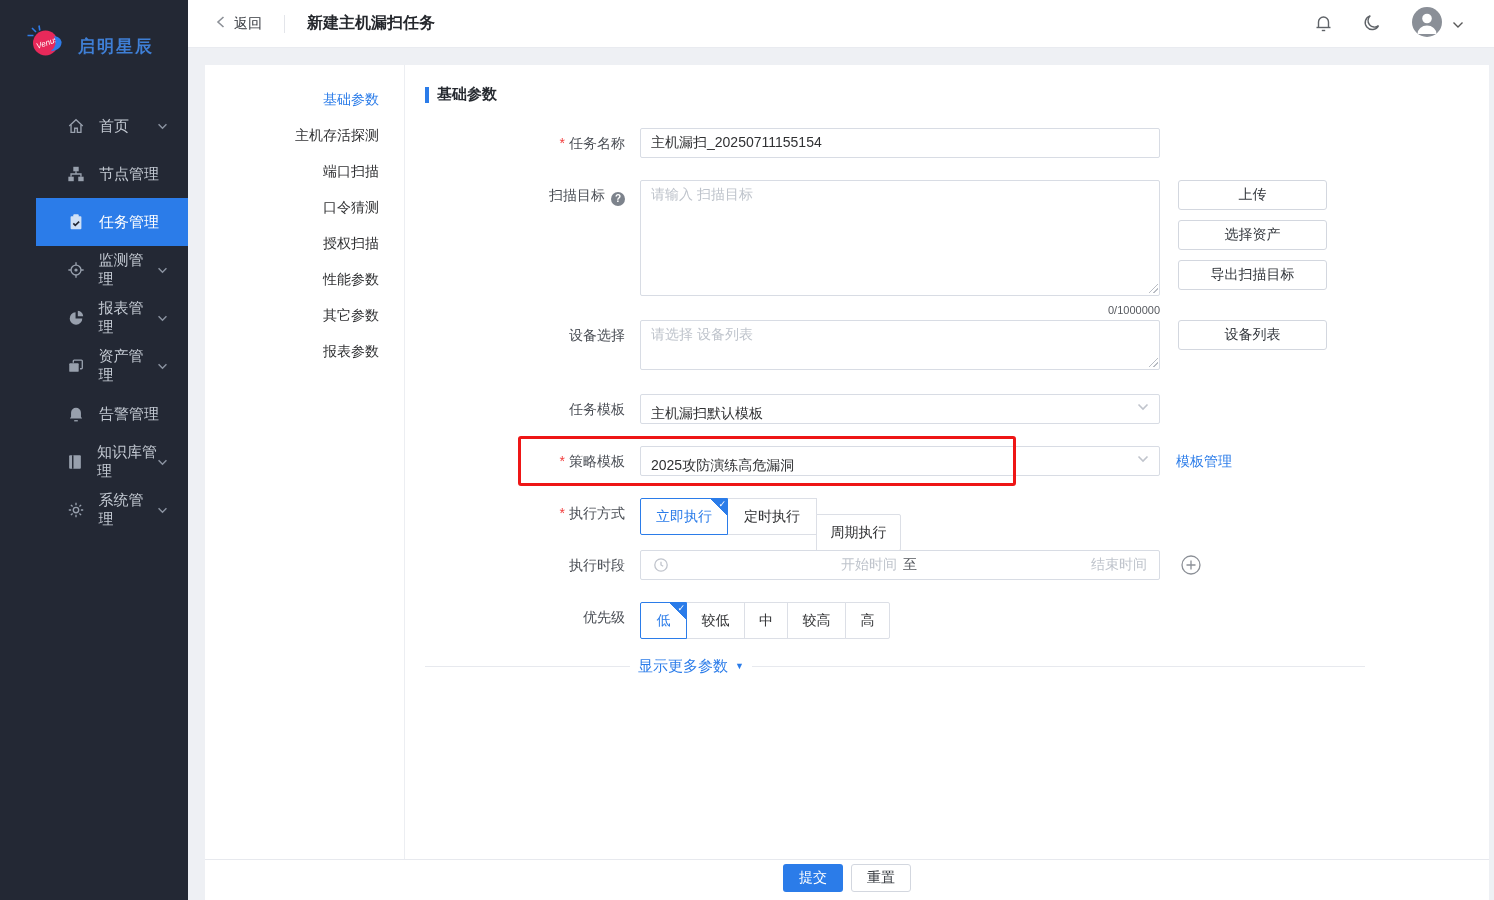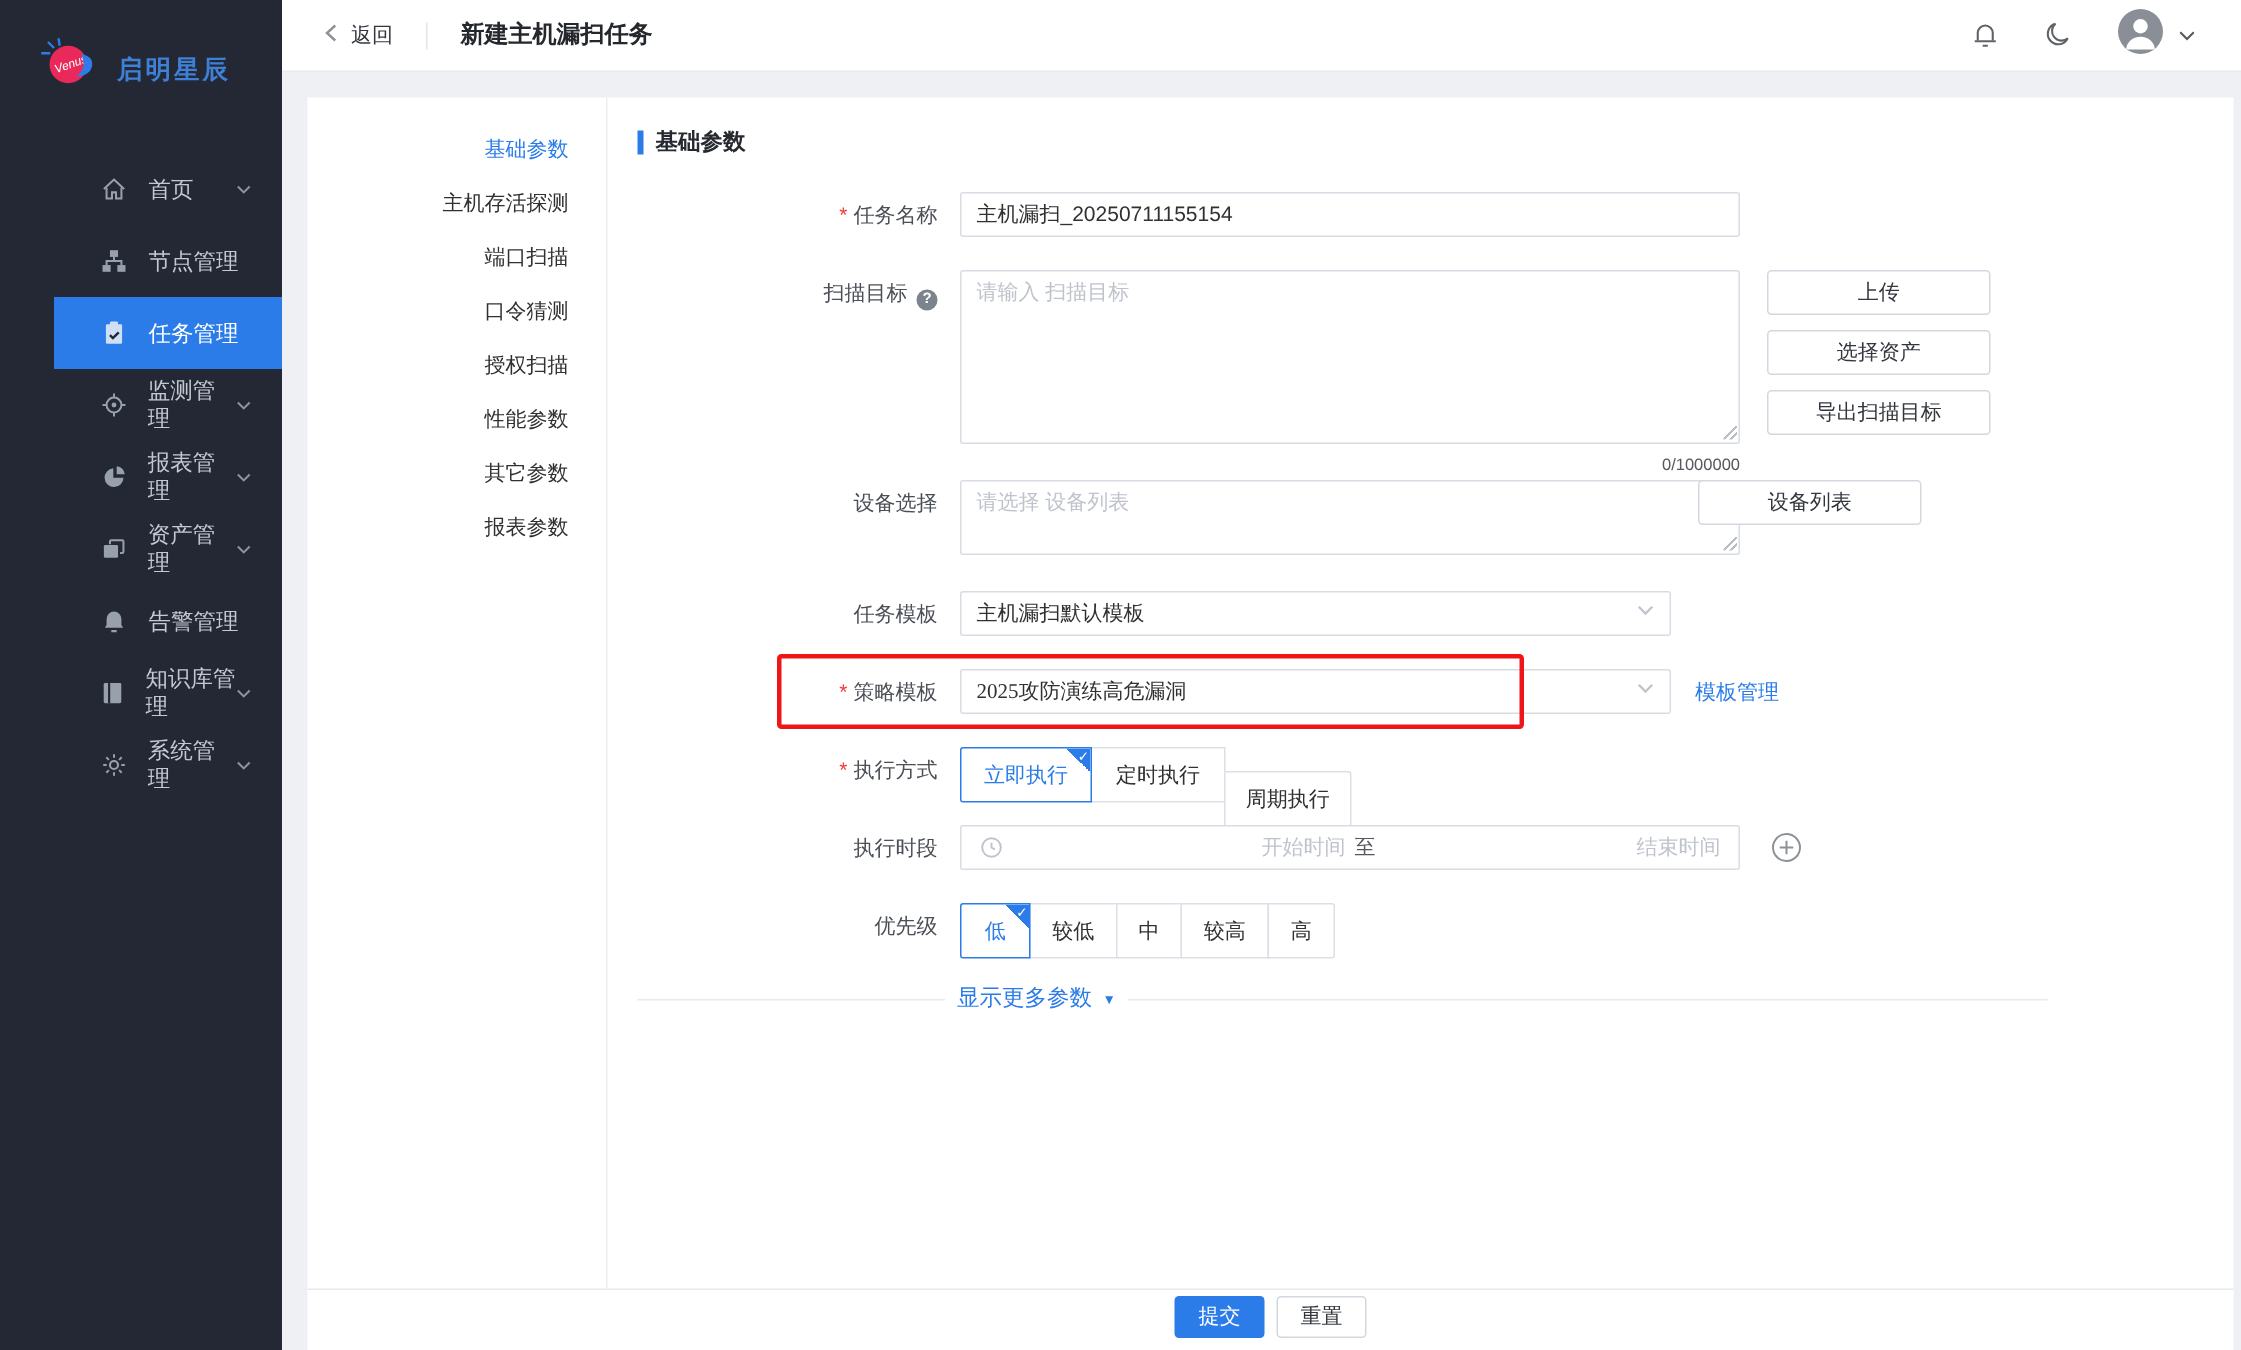--- a/index.html
+++ b/index.html
@@ -57,27 +57,27 @@
   .help-icon{display:inline-block;width:14px;height:14px;border-radius:50%;background:#7d838c;color:#fff;font-size:10px;line-height:14px;text-align:center;font-weight:bold;margin-left:6px;vertical-align:-2px;cursor:pointer;}
 
   .f-input{width:520px;height:30px;box-sizing:border-box;border:1px solid #d8dce4;border-radius:2px;padding:0 10px;font-size:14px;color:#303133;font-family:inherit;background:#fff;}
   .ta-wrap{position:relative;}
   .f-ta{width:520px;box-sizing:border-box;border:1px solid #d8dce4;border-radius:2px;padding:5px 10px;font-size:14px;font-family:inherit;color:#303133;resize:none;display:block;background:#fff;}
   .f-ta::placeholder,.f-input::placeholder{color:#bfc4cc;}
   .resize-handle{position:absolute;right:2px;bottom:3px;width:9px;height:9px;pointer-events:none;
     background:linear-gradient(135deg,transparent 0 45%,#b9bdc4 45% 55%,transparent 55% 72%,#b9bdc4 72% 82%,transparent 82%);}
   .counter{position:absolute;left:435px;top:239px;width:520px;text-align:right;font-size:11px;color:#55585e;}
 
-  .f-select{position:relative;width:474px;height:30px;box-sizing:border-box;border:1px solid #d8dce4;border-radius:2px;background:#fff;display:flex;align-items:center;padding:0 30px 0 10px;font-size:14px;color:#303133;cursor:pointer;font-family:Liberation Serif, serif;}
+  .f-select{position:relative;width:520px;height:30px;box-sizing:border-box;border:1px solid #d8dce4;border-radius:2px;background:#fff;display:flex;align-items:flex-end;padding:0 30px 0 10px;font-size:14px;color:#303133;cursor:pointer;}
   .f-select .chev{position:absolute;right:10px;top:8px;display:inline-flex;}
   .f-select .chev svg{stroke:#c0c4cc;fill:none;stroke-width:1.6;}
 
   .side-btns{position:absolute;left:973px;top:115px;display:flex;flex-direction:column;gap:10px;}
   .side-btn{width:149px;height:30px;background:#fff;border:1px solid #d3d7df;border-radius:3px;font-size:14px;color:#33373d;cursor:pointer;font-family:inherit;}
-  .device-btn{position:absolute;left:927px;top:255px;}
+  .device-btn{position:absolute;left:973px;top:255px;}
 
   .link{color:#2b7ce9;font-size:14px;cursor:pointer;}
   .manage-link{margin-left:16px;line-height:30px;white-space:nowrap;}
 
   .btn-group{display:flex;}
   .seg{position:relative;height:37px;background:#fff;border:1px solid #dcdfe6;margin-left:-1px;font-size:14px;color:#303133;cursor:pointer;font-family:inherit;padding:0;overflow:hidden;box-sizing:border-box;}
   .seg:first-child{margin-left:0;border-radius:2px 0 0 2px;}
   .seg:last-child{border-radius:0 2px 2px 0;}
   .seg.sel{border-color:#2b7ce9;color:#2b7ce9;z-index:2;}
   .corner{position:absolute;top:0;right:0;width:16px;height:16px;background:linear-gradient(225deg,#2b7ce9 50%,transparent 50%);}

